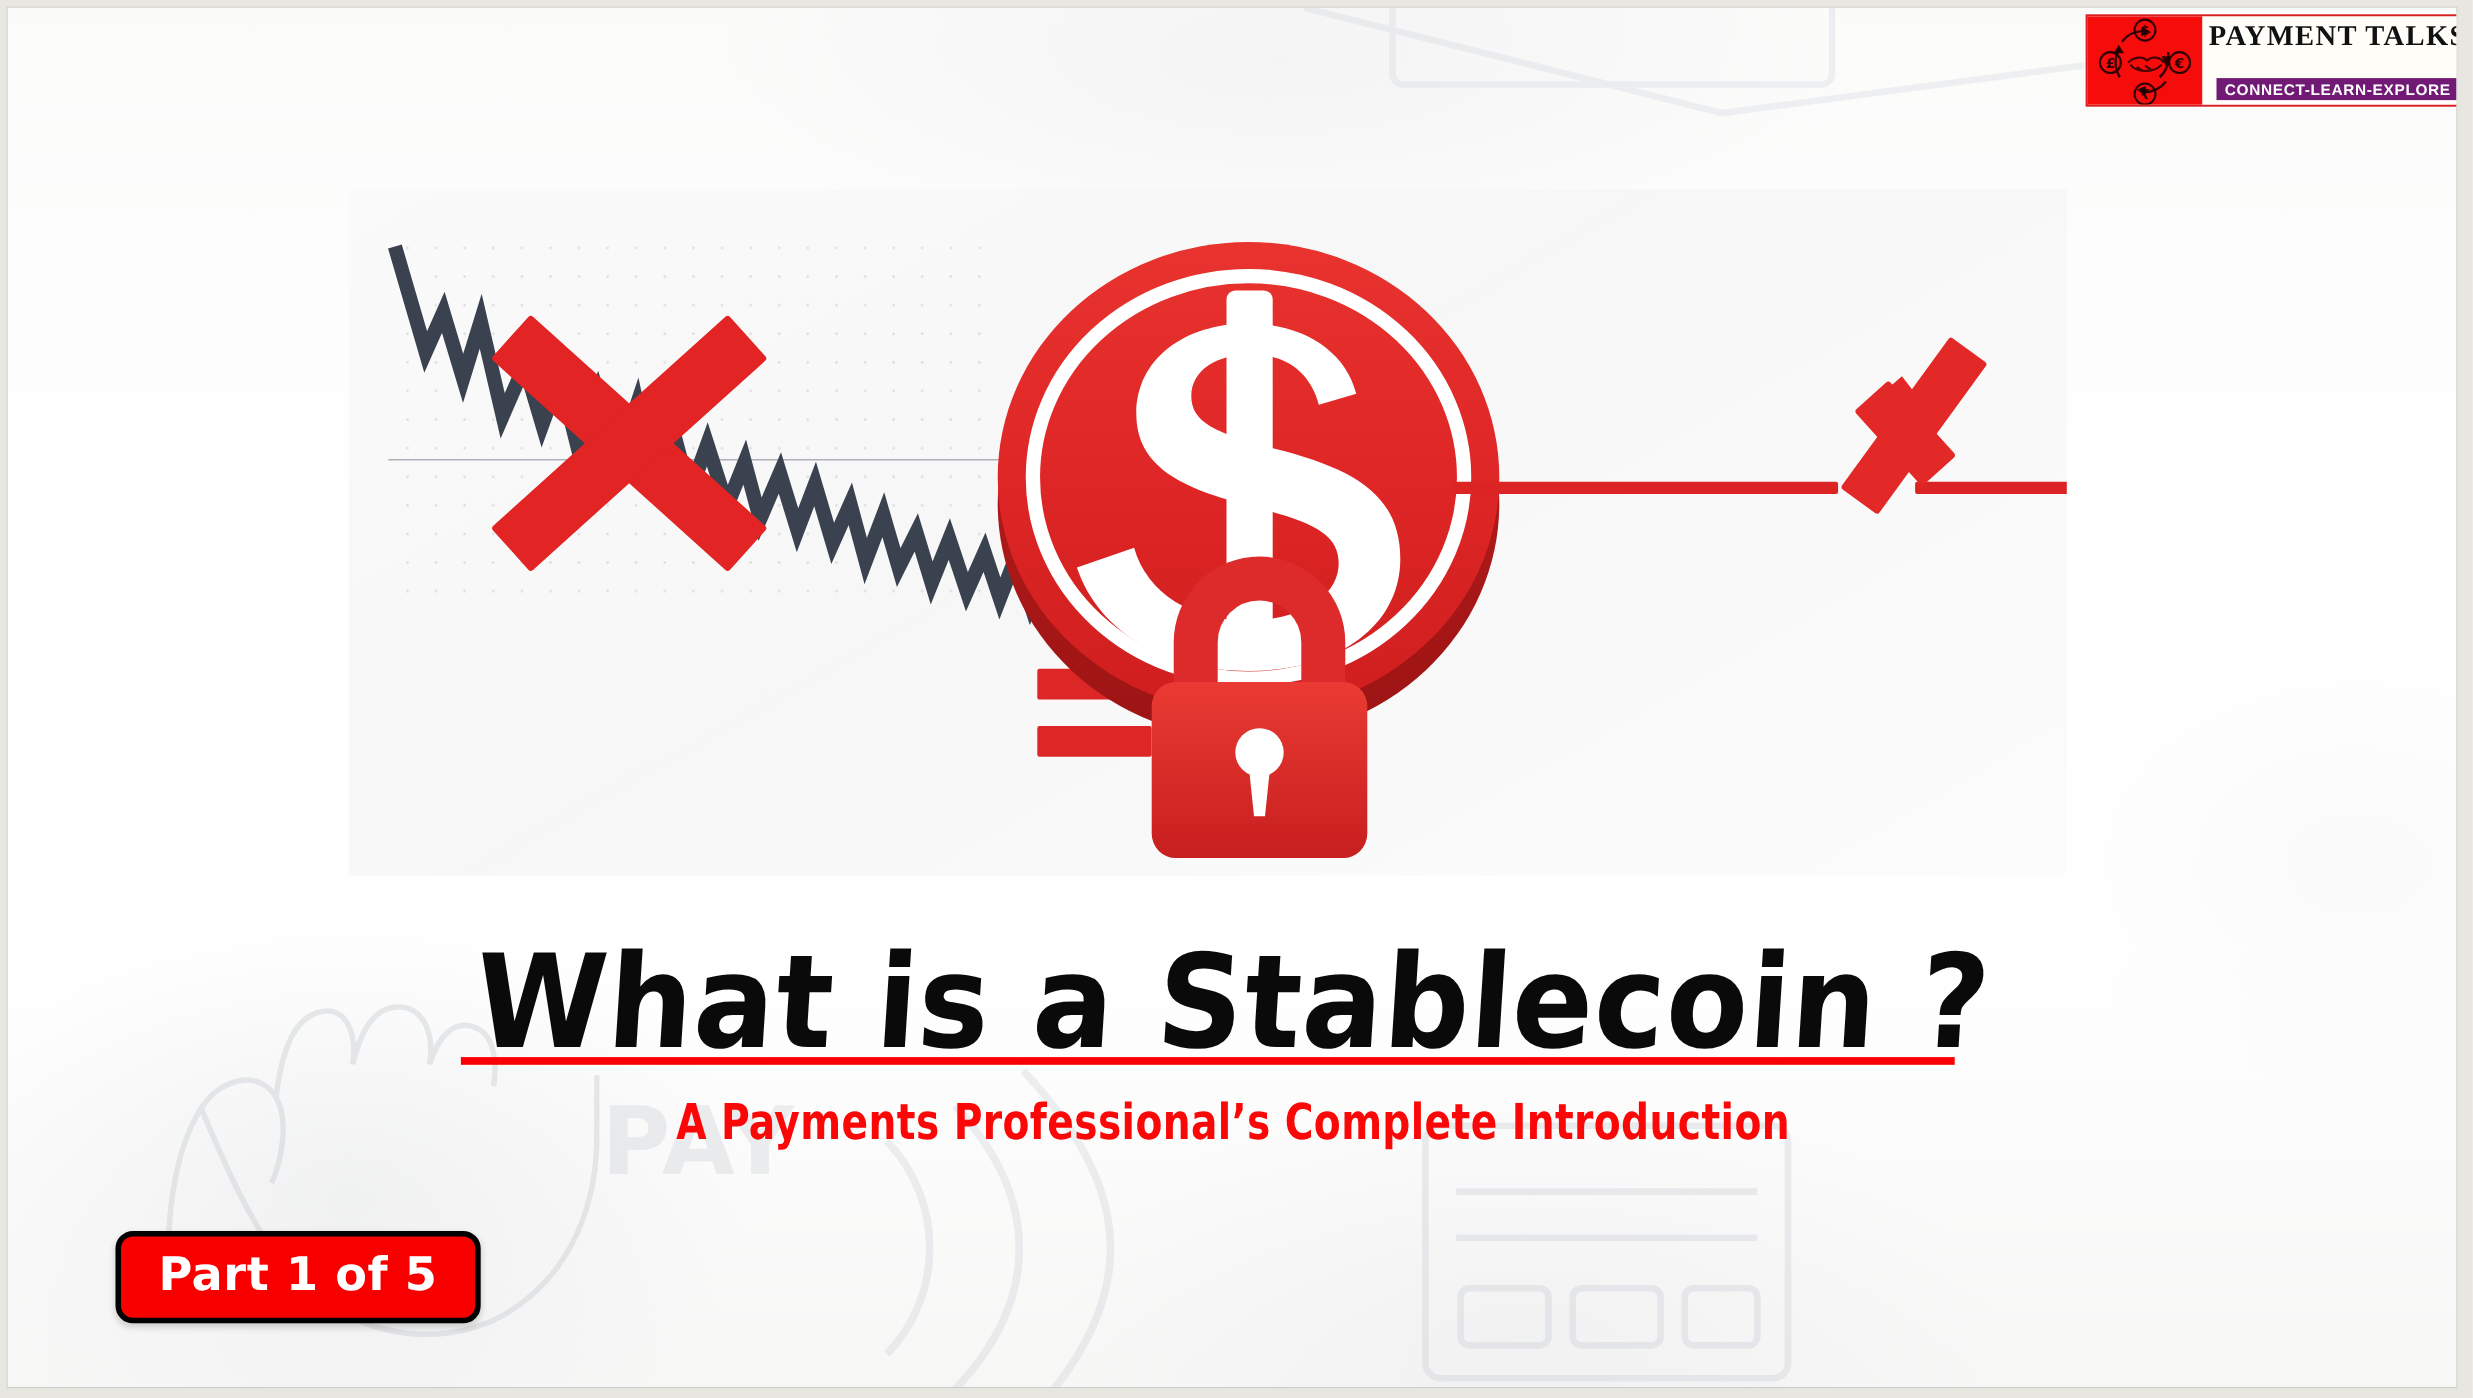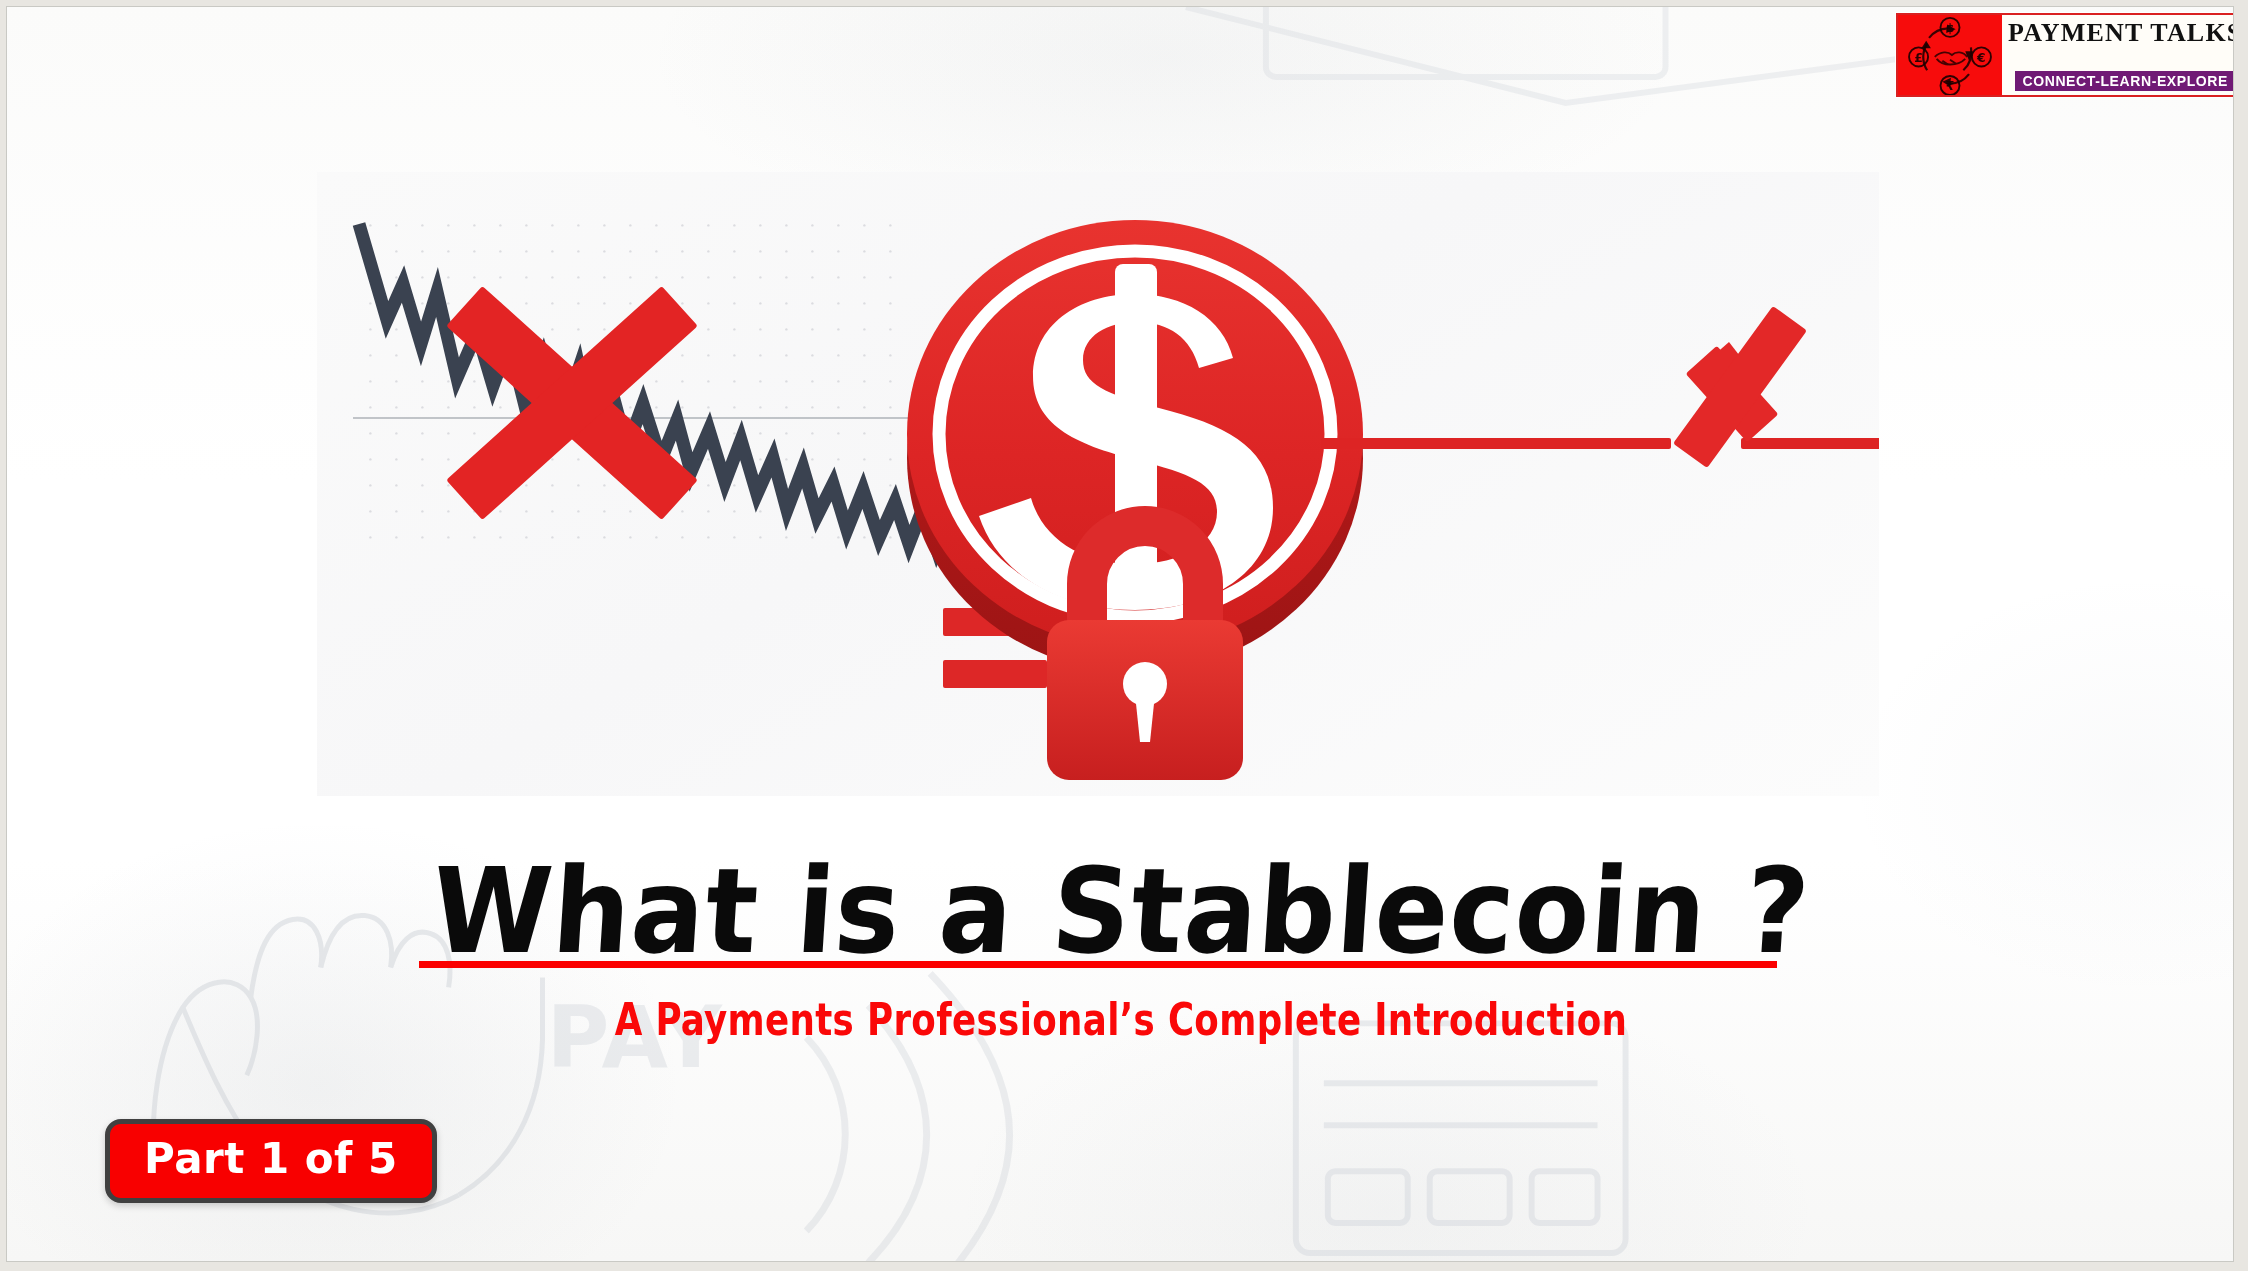--- a/index.html
+++ b/index.html
@@ -100,21 +100,21 @@
     letter-spacing:.4px;
     transform:scaleX(.88);
     white-space:nowrap;
   }
 
   
   .badge{
     position:absolute; left:98px; top:1112px;
     padding:14px 34px 18px 34px;
     background:#f80000;
-    border:5px solid #404040;
+    border:5px solid #000000;
     border-radius:16px;
     color:#ffffff;
     font-family:"DejaVu Sans", sans-serif;
     font-size:42px; font-weight:700;
     letter-spacing:.5px; line-height:1;
     white-space:nowrap;
     box-shadow:0 3px 7px rgba(0,0,0,.18);
   }
 </style>
 </head>

